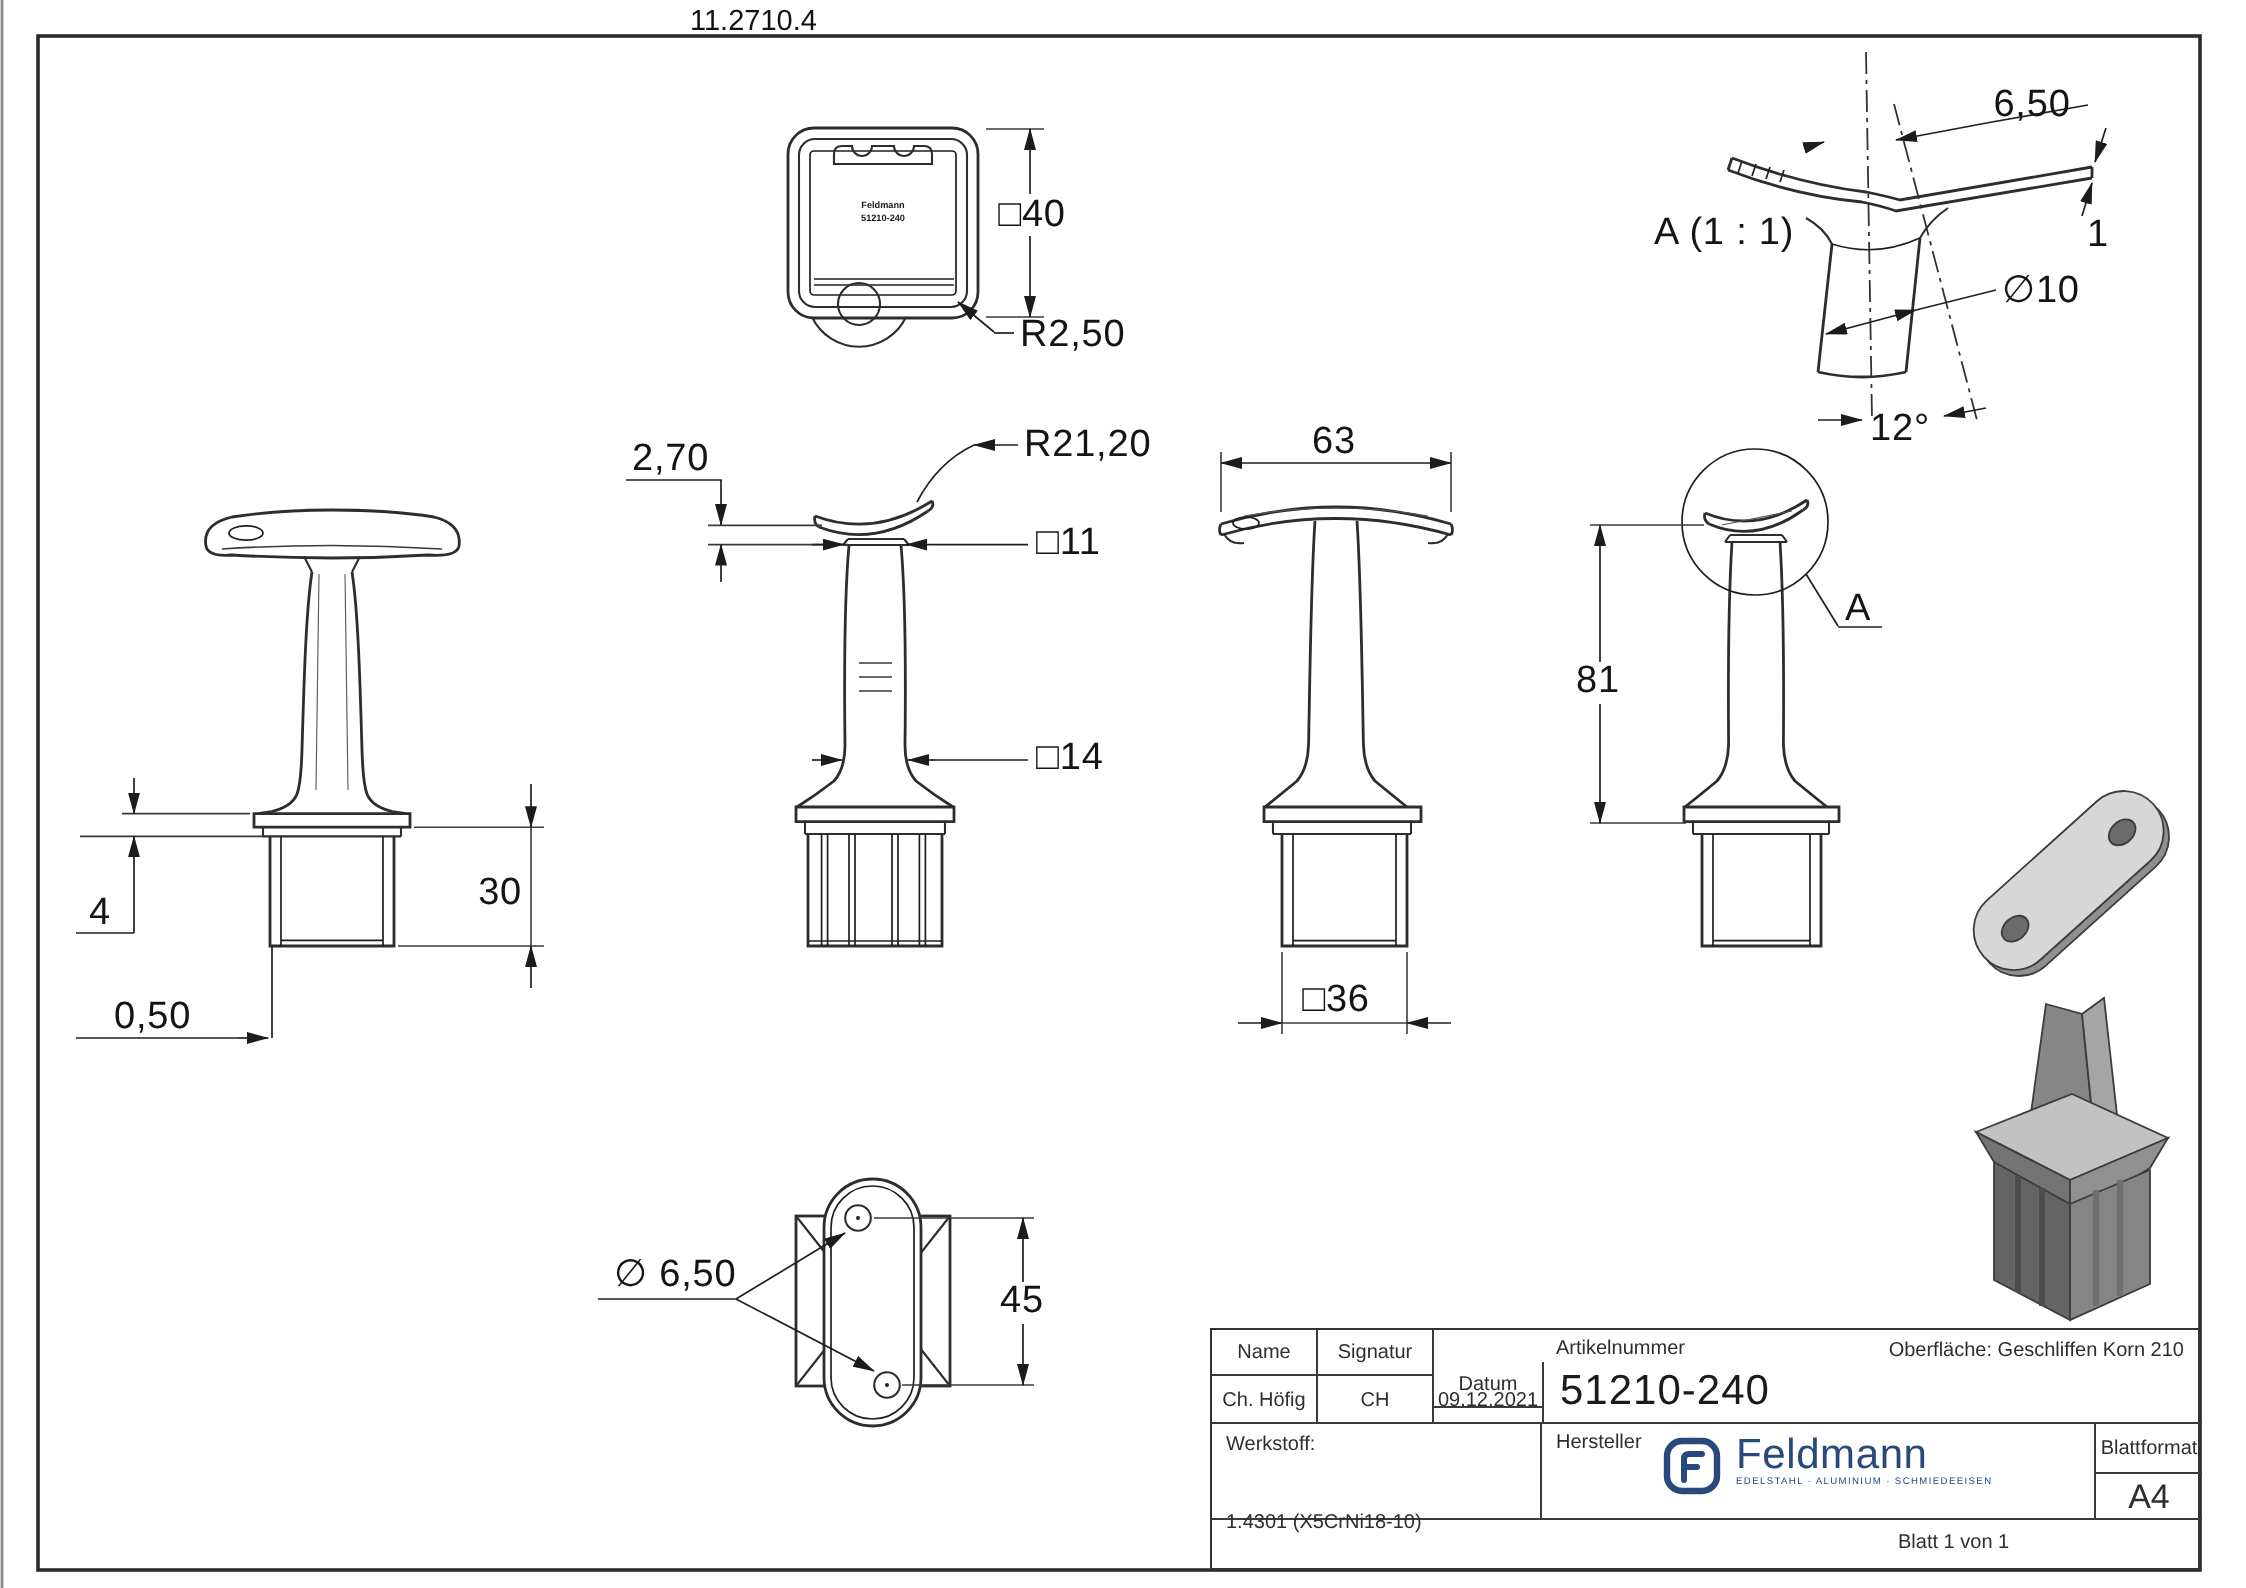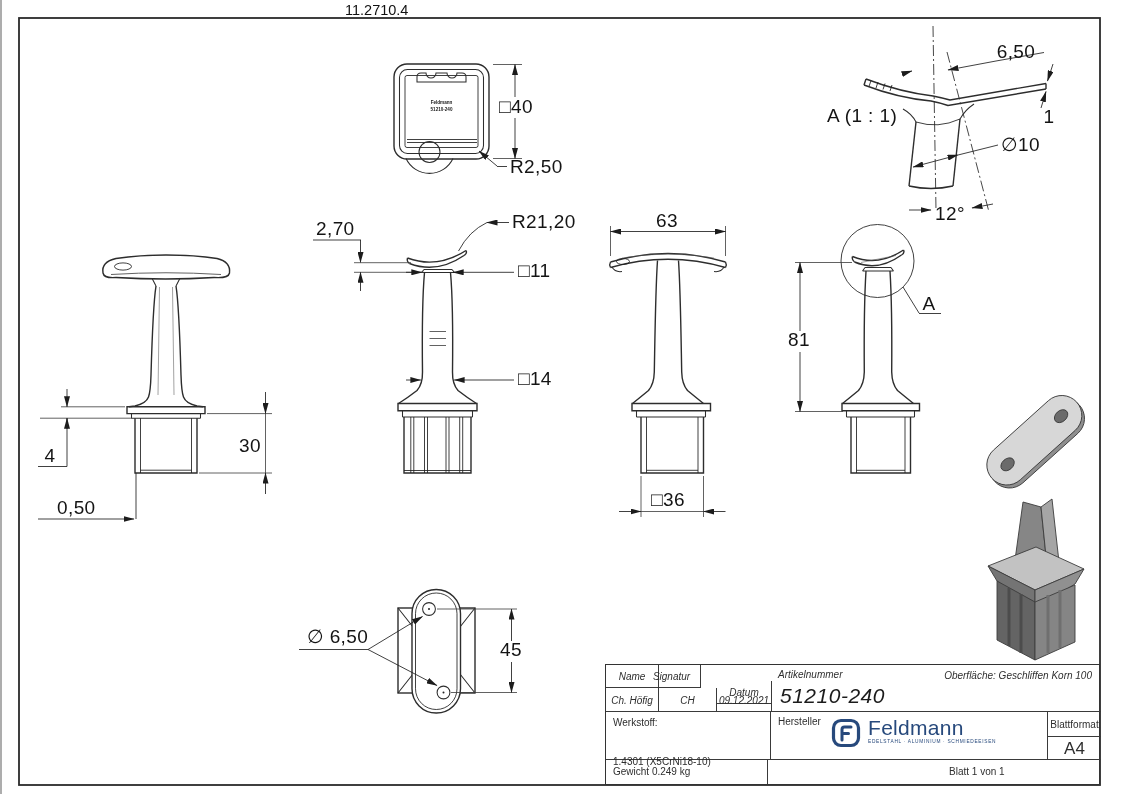--- a/index.html
+++ b/index.html
@@ -263,30 +263,30 @@
     <polygon points="1035,602 1075,585 1075,642 1035,660" fill="#858585"></polygon>
     <line x1="1009" y1="588" x2="1009" y2="646" stroke="#4c4c4c" stroke-width="3"></line>
     <line x1="1021" y1="594" x2="1021" y2="653" stroke="#4c4c4c" stroke-width="3"></line>
     <line x1="1048" y1="595" x2="1048" y2="653" stroke="#6f6f6f" stroke-width="3"></line>
     <line x1="1060" y1="590" x2="1060" y2="648" stroke="#6f6f6f" stroke-width="3"></line>
   </g>
 </svg>
 
 <div class="tb">
 
-  <div class="cell bB" style="left:0;top:0;width:495px;height:47px;font-style:italic;">
+  <div class="cell bB" style="left:0;top:0;width:495px;height:47px;">
     <div class="cell bR bB ctr lbl" style="left:0;top:0;width:53px;height:23px;">Name</div>
-    <div class="cell bR bB ctr lbl" style="left:37px;top:0;width:58px;height:23px;">Signatur</div>
+    <div class="cell bR bB ctr lbl" style="left:53px;top:0;width:58px;height:23px;">Signatur</div>
     <div class="cell bR bB ctr lbl" style="left:111px;top:16px;width:55px;height:23px;">Datum</div>
     <div class="cell bR ctr val" style="left:0;top:23px;width:53px;height:24px;">Ch. Höfig</div>
     <div class="cell bR ctr val" style="left:53px;top:23px;width:58px;height:24px;">CH</div>
     <div class="cell bR ctr val" style="left:111px;top:23px;width:55px;height:24px;">09.12.2021</div>
     <div class="cell lbl" style="left:172px;top:4px;">Artikelnummer</div>
     <div class="cell artnum" style="left:174px;top:19px;">51210-240</div>
-    <div class="cell lbl" style="right:9px;top:5px;">Oberfläche:  Geschliffen Korn 100</div>
+    <div class="cell lbl" style="right:9px;top:5px;">Oberfläche:  Geschliffen Korn 210</div>
   </div>
 
   <div class="cell bB" style="left:0;top:47px;width:495px;height:48px;">
     <div class="cell bR" style="left:0;top:0;width:165px;height:48px;text-align:right;">
       <div class="cell lbl" style="left:7px;top:5px;">Werkstoff:</div>
       <div class="cell val" style="left:7px;top:44px;">1.4301 (X5CrNi18-10)</div>
     </div>
     <div class="cell bR" style="left:165px;top:0;width:277px;height:48px;">
       <div class="cell lbl" style="left:7px;top:4px;">Hersteller</div>
       <div class="cell logo-row" style="left:60px;top:6px;">
@@ -300,16 +300,15 @@
         </div>
       </div>
     </div>
     <div class="cell" style="left:442px;top:0;width:53px;height:48px;">
       <div class="cell bB ctr lbl" style="left:0;top:0;width:53px;height:25px;">Blattformat</div>
       <div class="cell ctr" style="left:0;top:25px;width:53px;height:23px;font-size:17px;">A4</div>
     </div>
   </div>
 
   <div class="cell" style="left:0;top:95px;width:495px;height:24px;">
-    <div class="cell bR val" style="left:0;top:0;width:162px;height:24px;line-height:24px;padding-left:7px;">Gewicht 0.249 kg</div>
     <div class="cell val" style="left:335px;top:0;width:160px;height:24px;line-height:24px;padding-left:8px;">Blatt 1 von 1</div>
   </div>
 </div>
 
 </body></html>

